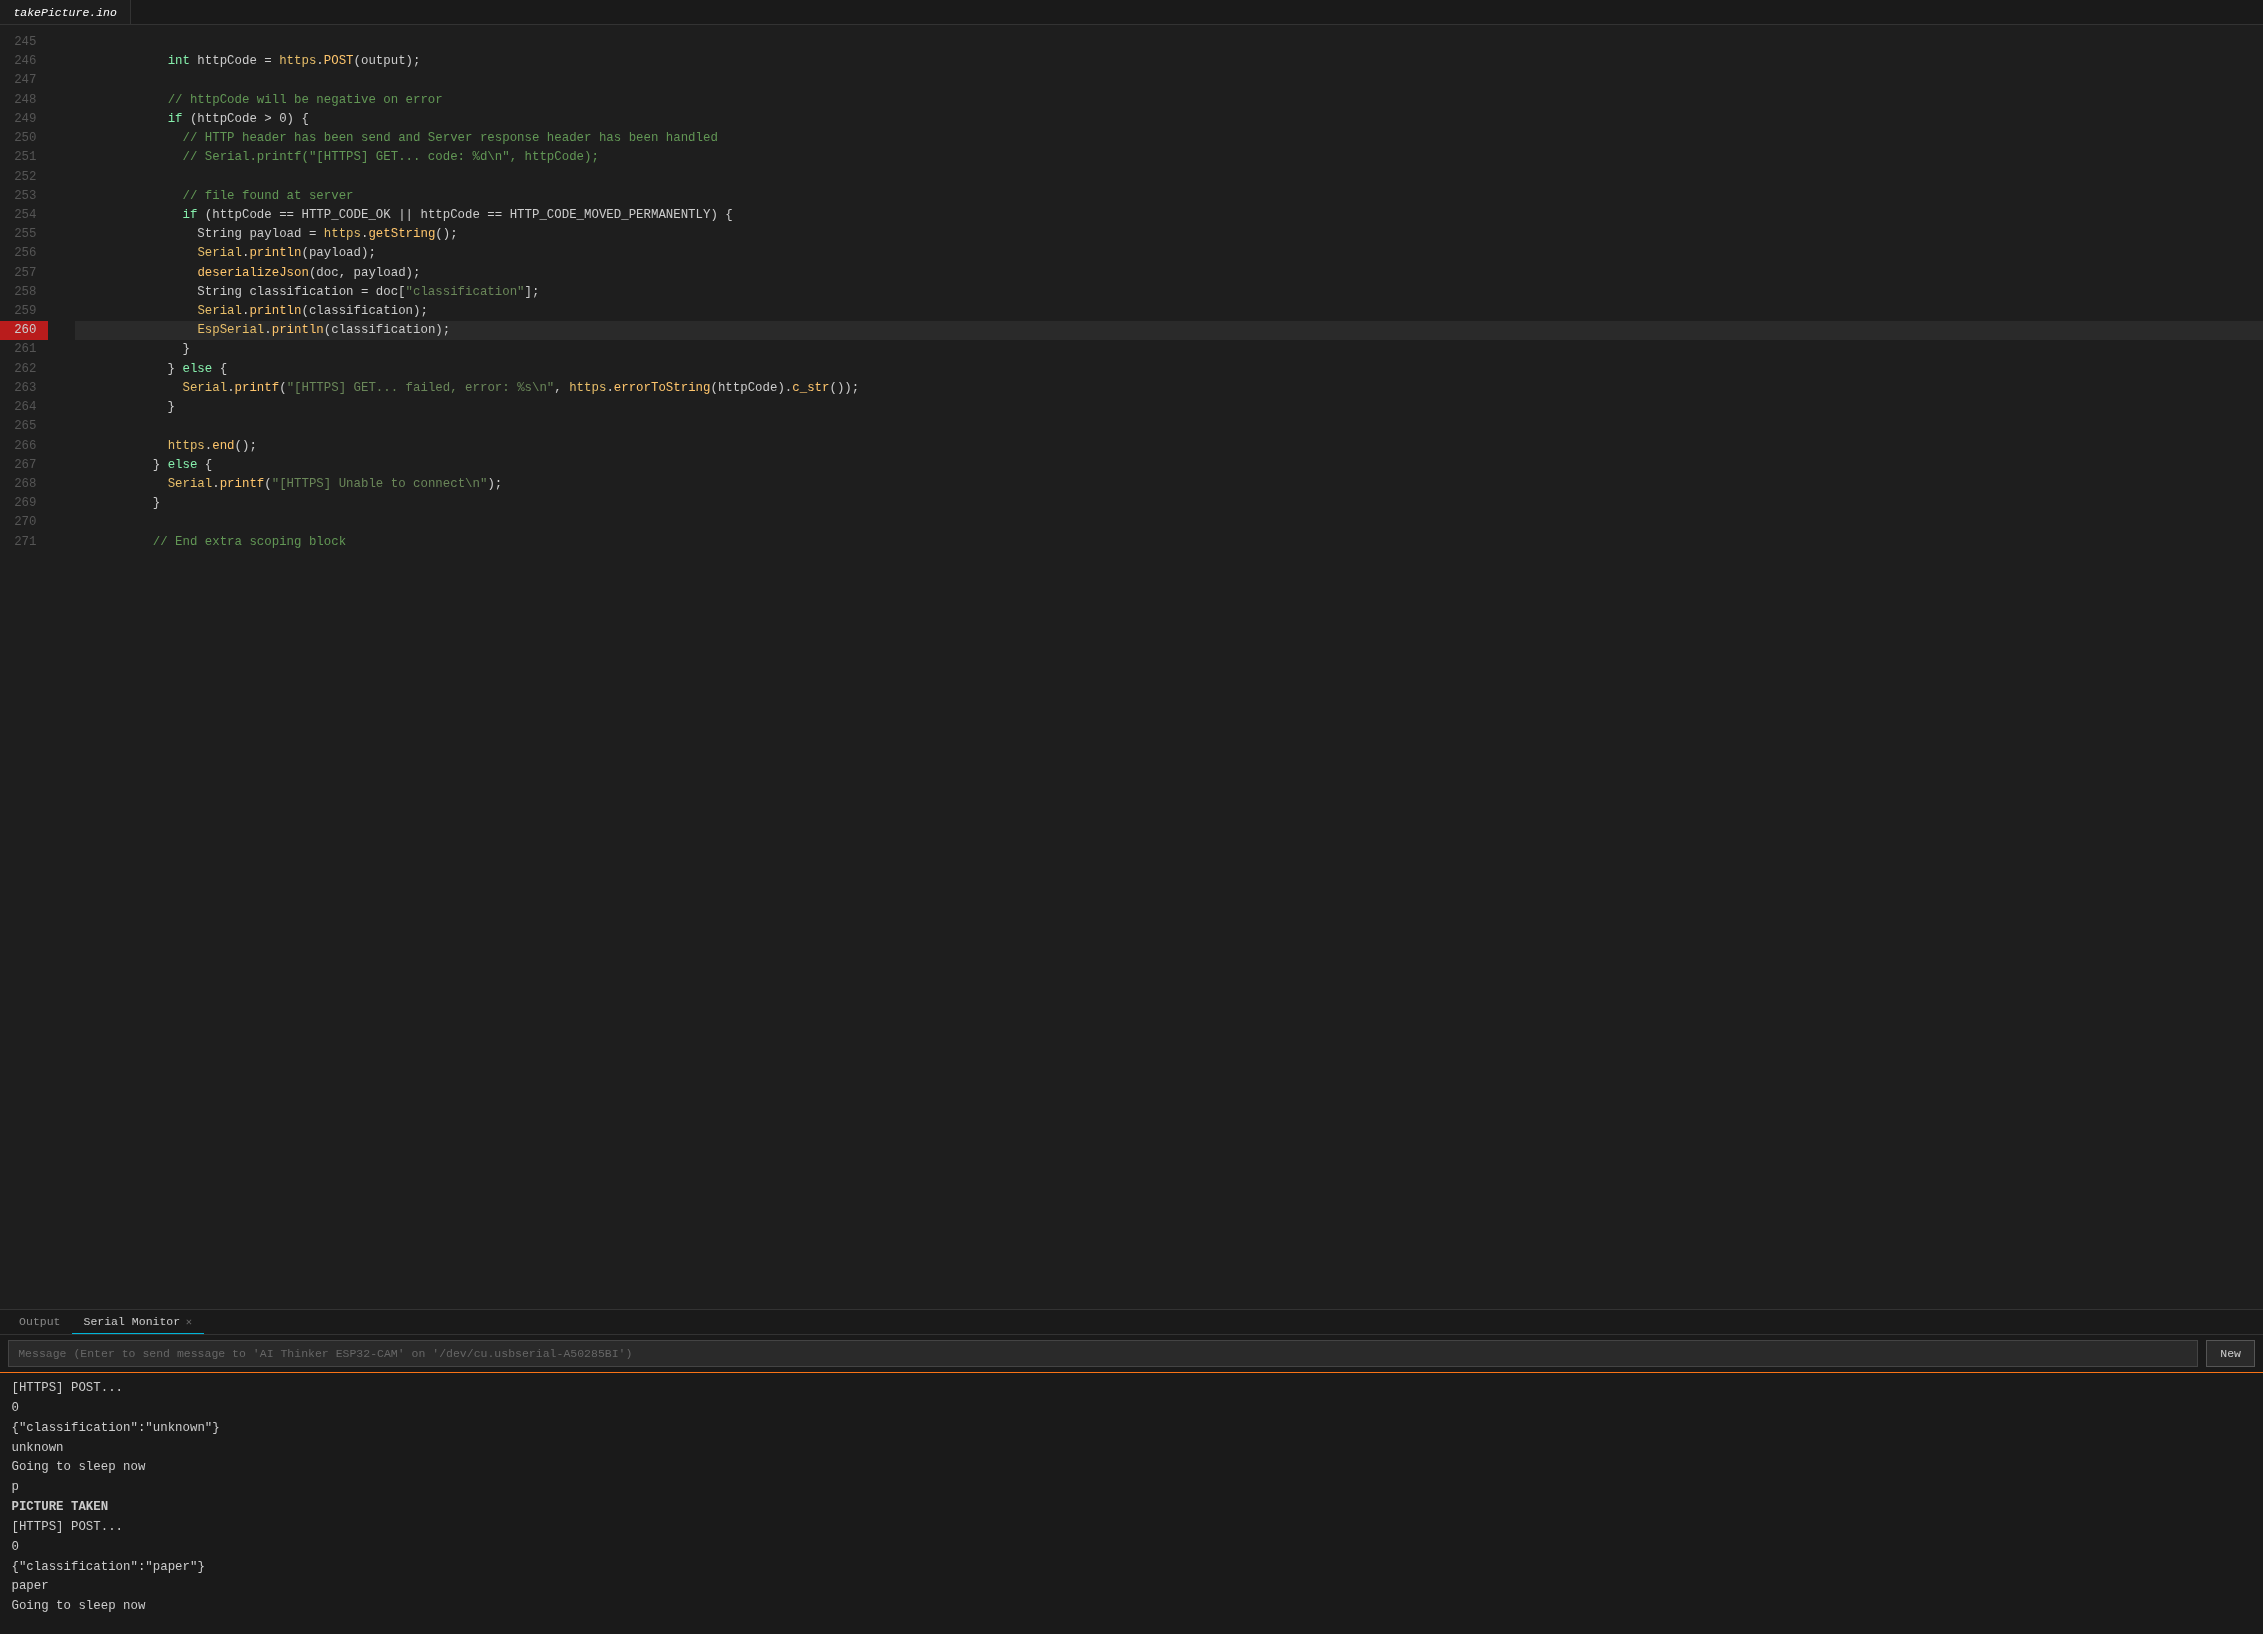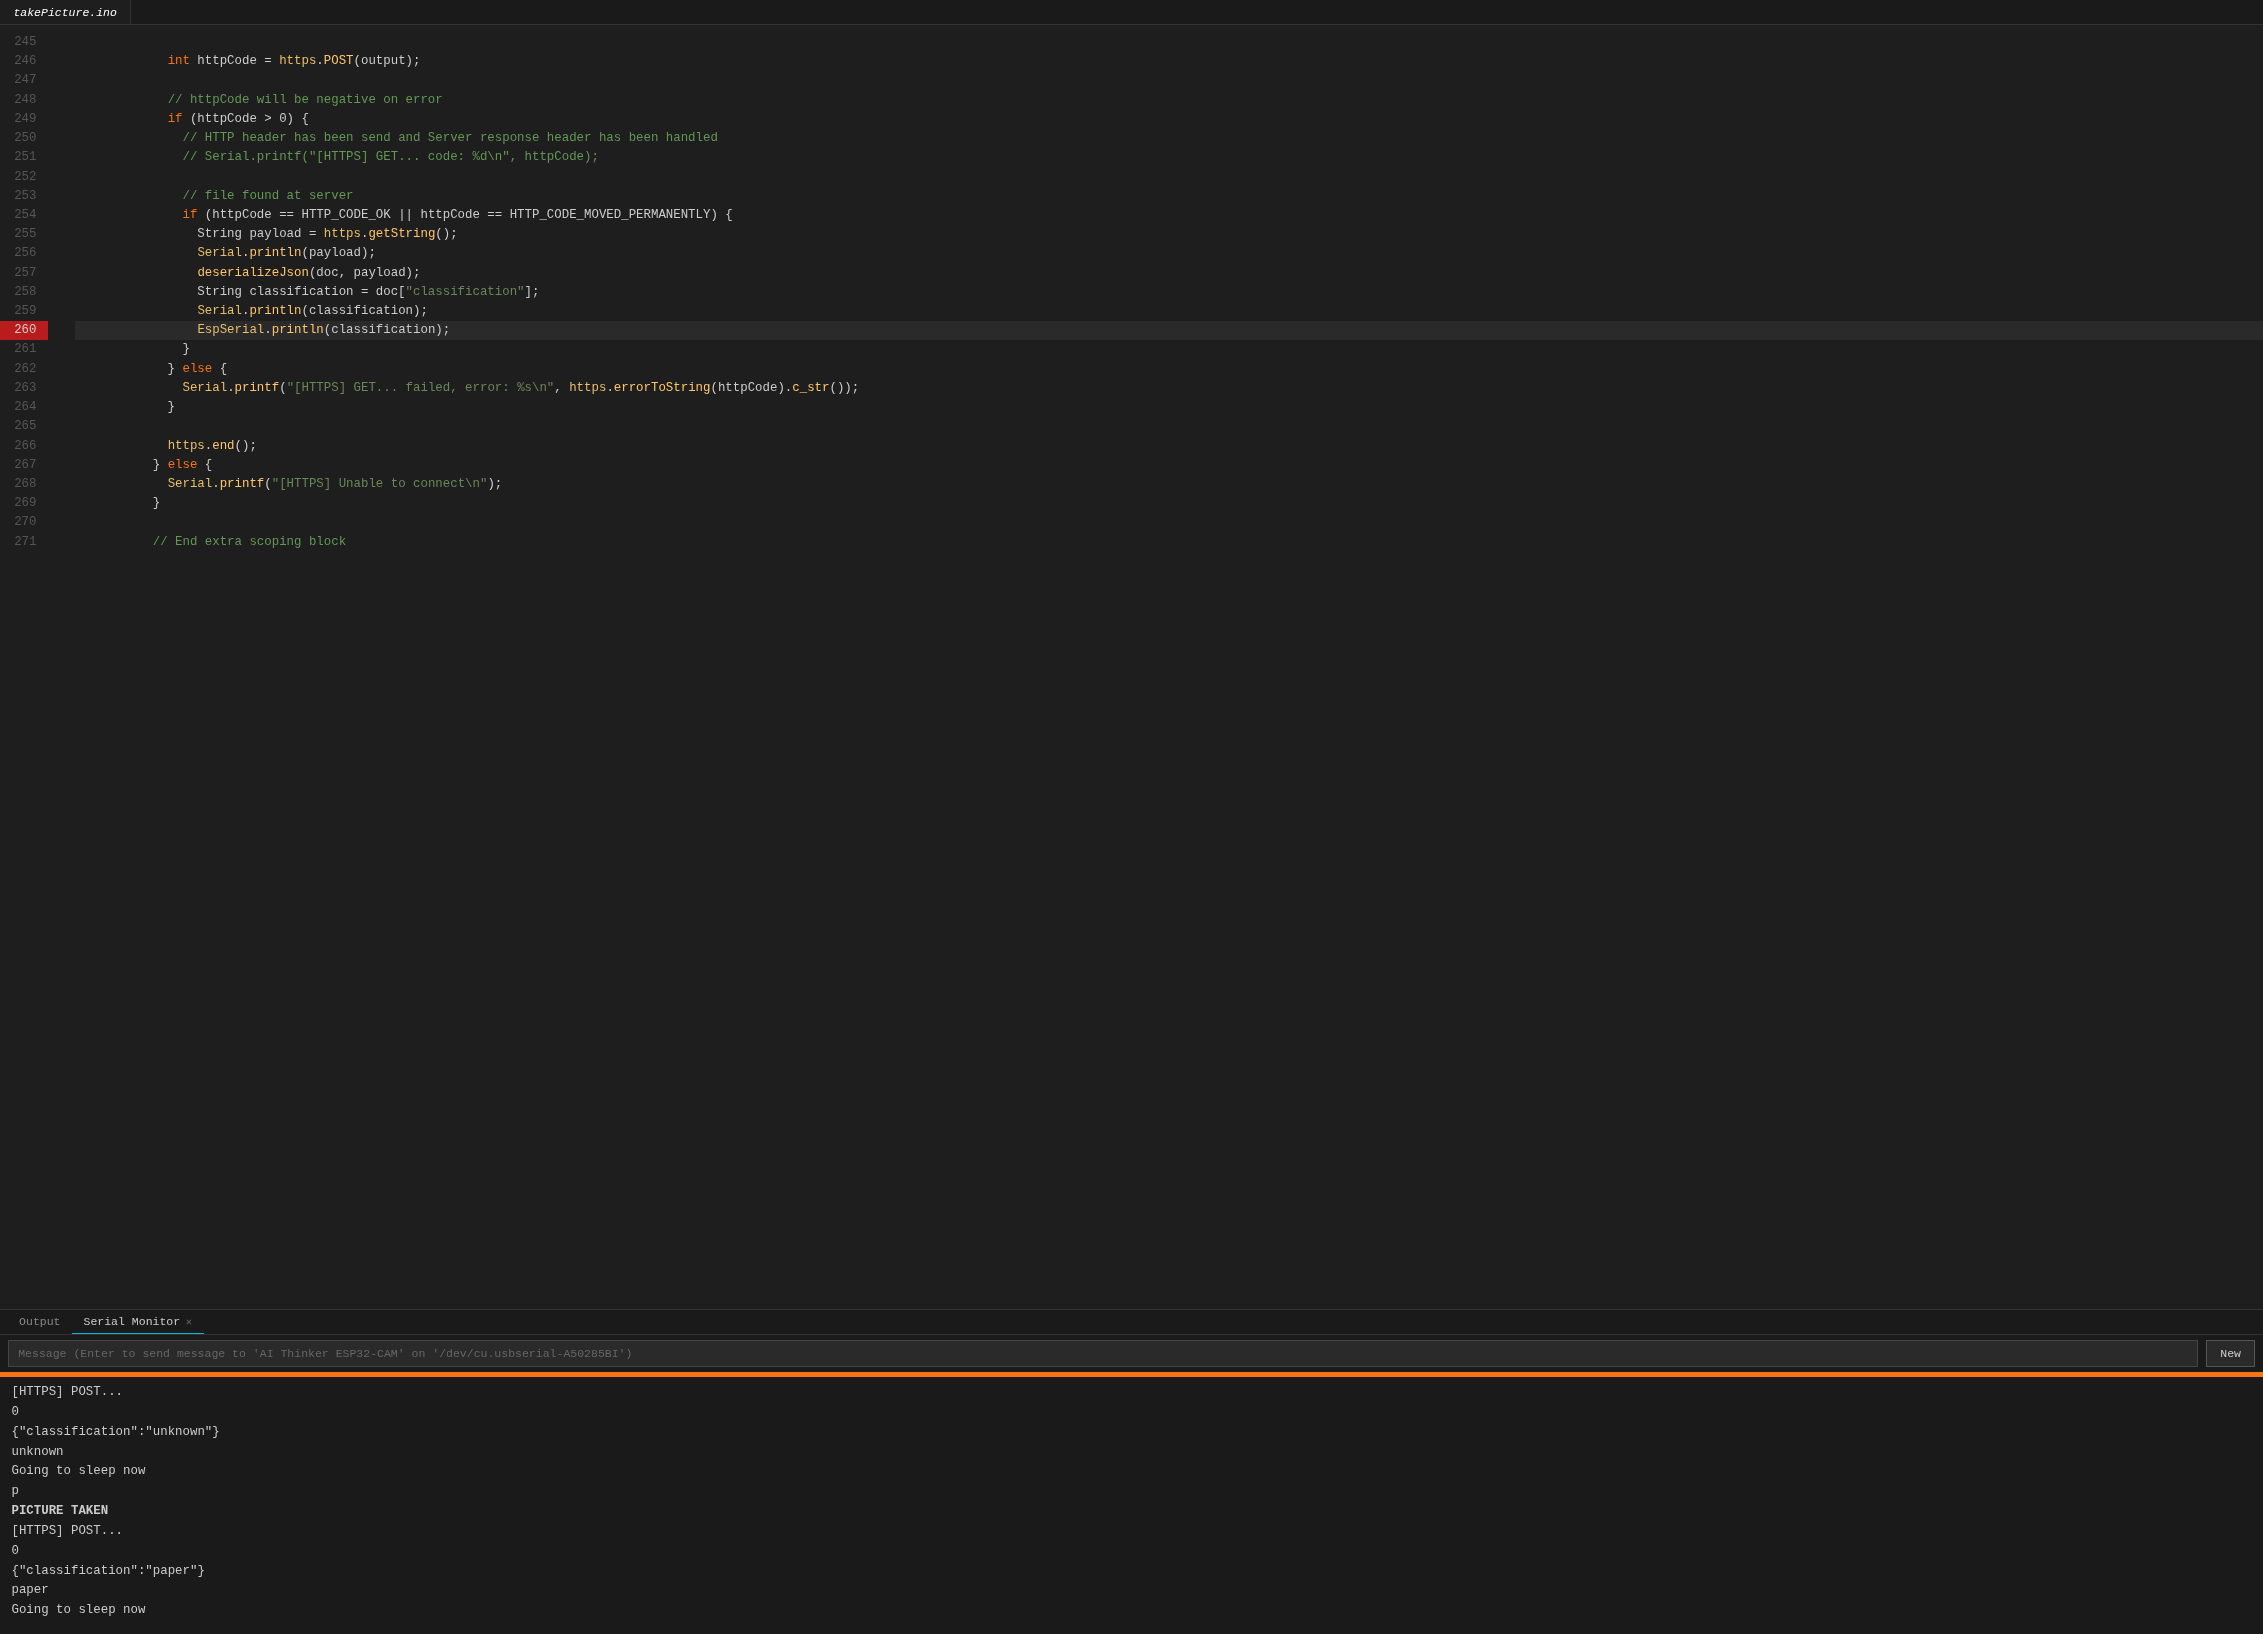--- a/index.html
+++ b/index.html
@@ -75,21 +75,21 @@
     .code-line {
       line-height: 1.55;
       font-size: 12.4px;
       padding-left: 3.8px;
     }
     .code-line.highlighted {
       background: #2a2a2a;
     }
 
     
-    .kw { color: #f97316; }     
+    .kw { color: #86efac; }     
     .fn { color: #ffc66d; }       
     .obj { color: #e8bf6a; }      
     .str { color: #6a8759; }      
     .comment { color: #629755; }    
 
     
     .bottom-panel {
       flex-shrink: 0;
       background: #1a1a1a;
       border-top: 1px solid #333;
@@ -121,21 +121,21 @@
       font-size: 10.5px;
       cursor: pointer;
     }
 
     
     .message-row {
       display: flex;
       align-items: center;
       padding: 5.7px 7.6px;
       background: #1a1a1a;
-      border-bottom: 5px solid #f97316;
+      border-bottom: 1px solid #f97316;
       gap: 7.6px;
     }
     .message-input {
       flex: 1;
       background: #2a2a2a;
       border: 1px solid #444;
       color: #cccccc;
       font-family: 'Courier New', Courier, monospace;
       font-size: 11.5px;
       padding: 5.7px 9.6px;

